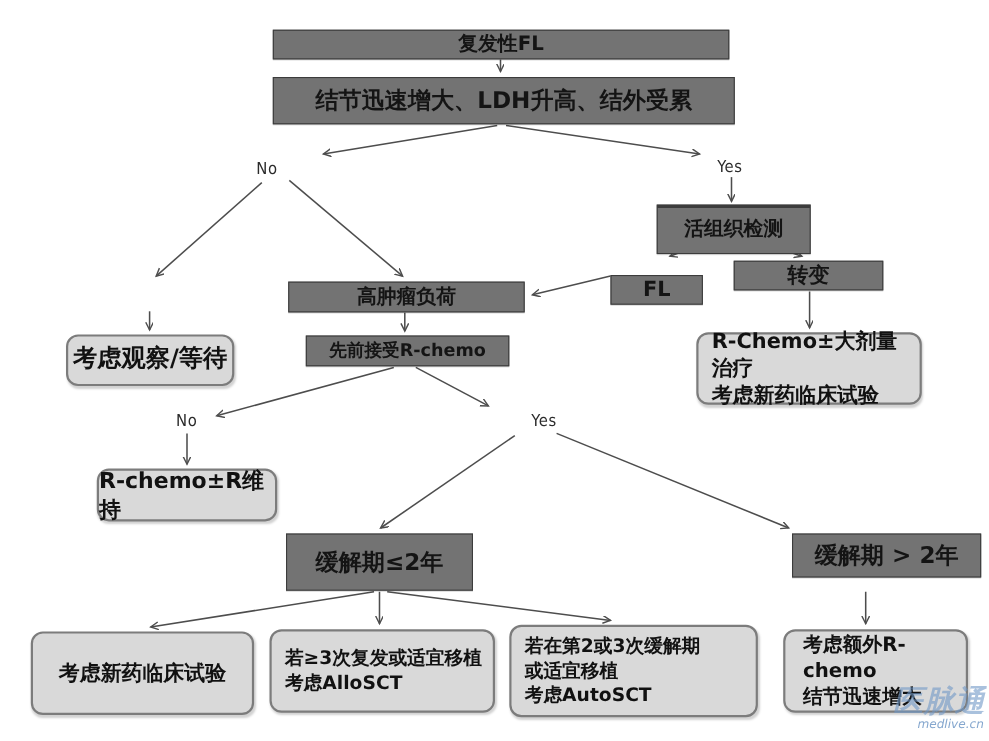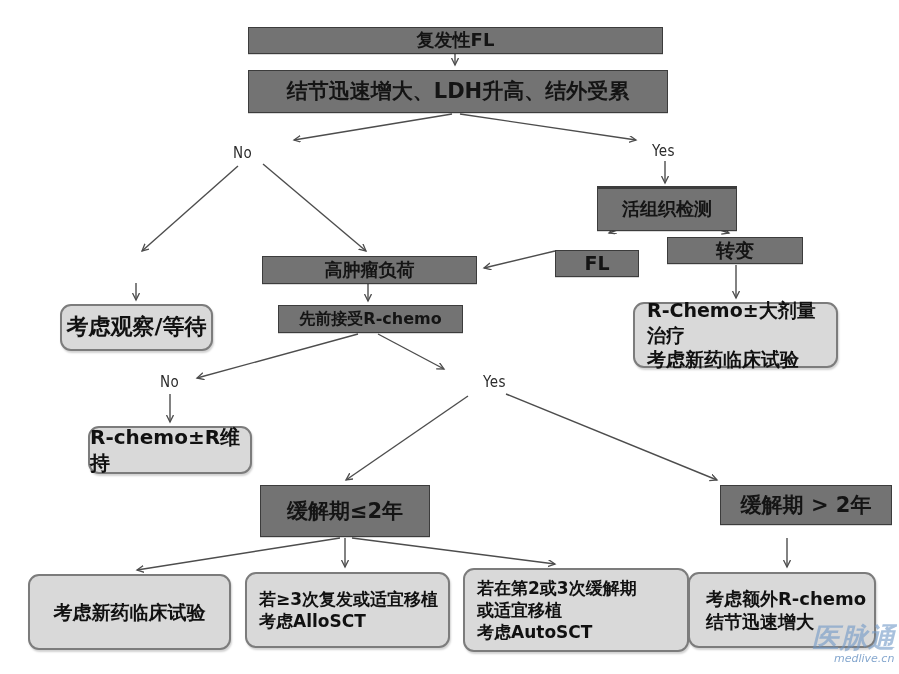--- a/index.html
+++ b/index.html
@@ -116,21 +116,21 @@
     <div>若≥3次复发或适宜移植</div>
     <div>考虑AlloSCT</div>
   </div>
 
   <div class="gbox left" style="left:463px;top:568px;width:226px;height:84px;font-size:17px;">
     <div>若在第2或3次缓解期</div>
     <div>或适宜移植</div>
     <div>考虑AutoSCT</div>
   </div>
 
-  <div class="gbox left" style="left:688px;top:572px;width:188px;height:76px;font-size:18px;padding-left:16px;">
+  <div class="gbox left" style="left:712px;top:572px;width:168px;height:76px;font-size:18px;padding-left:16px;">
     <div>考虑额外R-chemo</div>
     <div>结节迅速增大</div>
   </div>
 
   <div class="blabel" style="left:233px;top:144px;">No</div>
   <div class="blabel" style="left:652px;top:142px;">Yes</div>
   <div class="blabel" style="left:160px;top:373px;">No</div>
   <div class="blabel" style="left:483px;top:373px;">Yes</div>
 
   <div class="wm">

